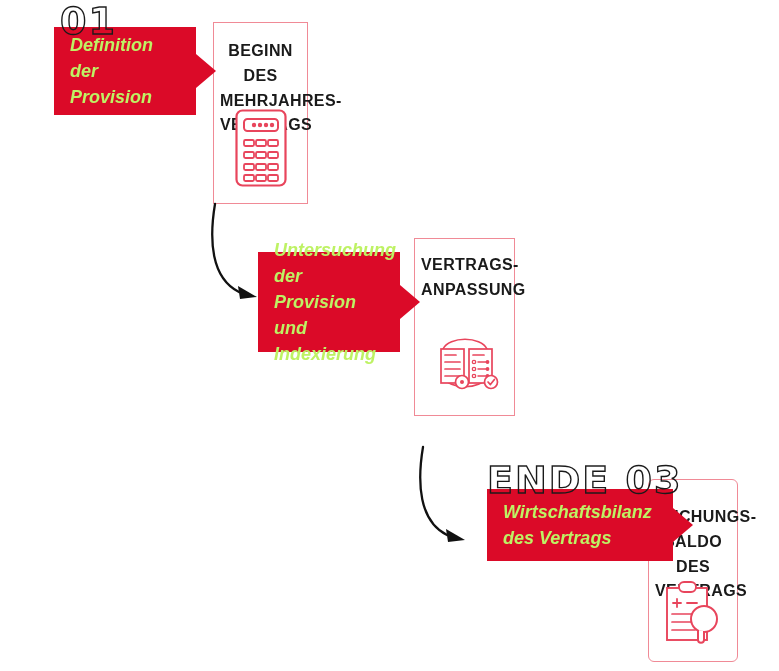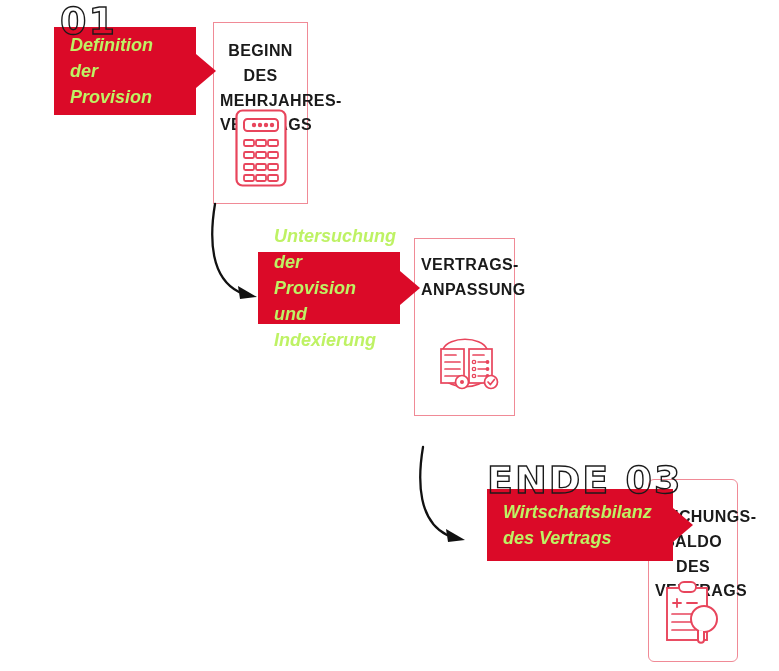--- a/index.html
+++ b/index.html
@@ -159,21 +159,21 @@
   <div class="connector" style="left:205px; top:200px; width:70px; height:110px;">
     <svg width="70" height="110" viewBox="0 0 70 110" fill="none">
       <path d="M10 4 C 4 40, 6 78, 34 92" stroke="#111111" stroke-width="2.3" fill="none" stroke-linecap="round"></path>
       <path d="M52 97 L 33 86 L 35 99 Z" fill="#111111"></path>
     </svg>
   </div>
 
   <div class="stage" style="left:0; top:0; width:520px; height:430px;">
 
 
-    <div class="red-block" style="left:258px; top:252px; width:142px; height:72px;">
+    <div class="red-block" style="left:258px; top:252px; width:142px; height:100px;">
       <div class="red-text">Untersuchung
 der Provision
 und Indexierung</div>
       <div class="pointer"></div>
     </div>
 
     <div class="panel" style="left:414px; top:238px; width:101px; height:178px;">
       <div class="panel-title" style="top:14px;">VERTRAGS-
 ANPASSUNG</div>
       <div class="panel-icon" style="top:88px; width:72px; height:70px;">

